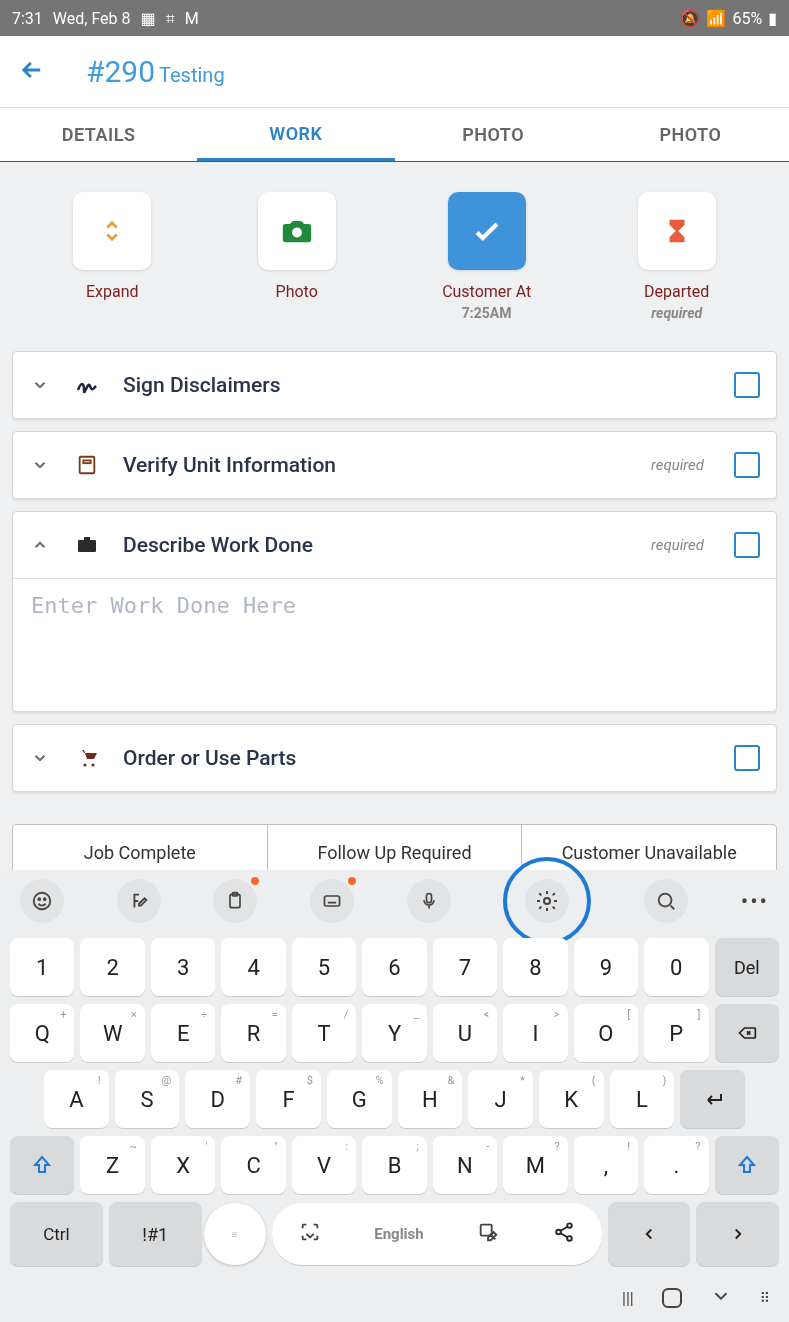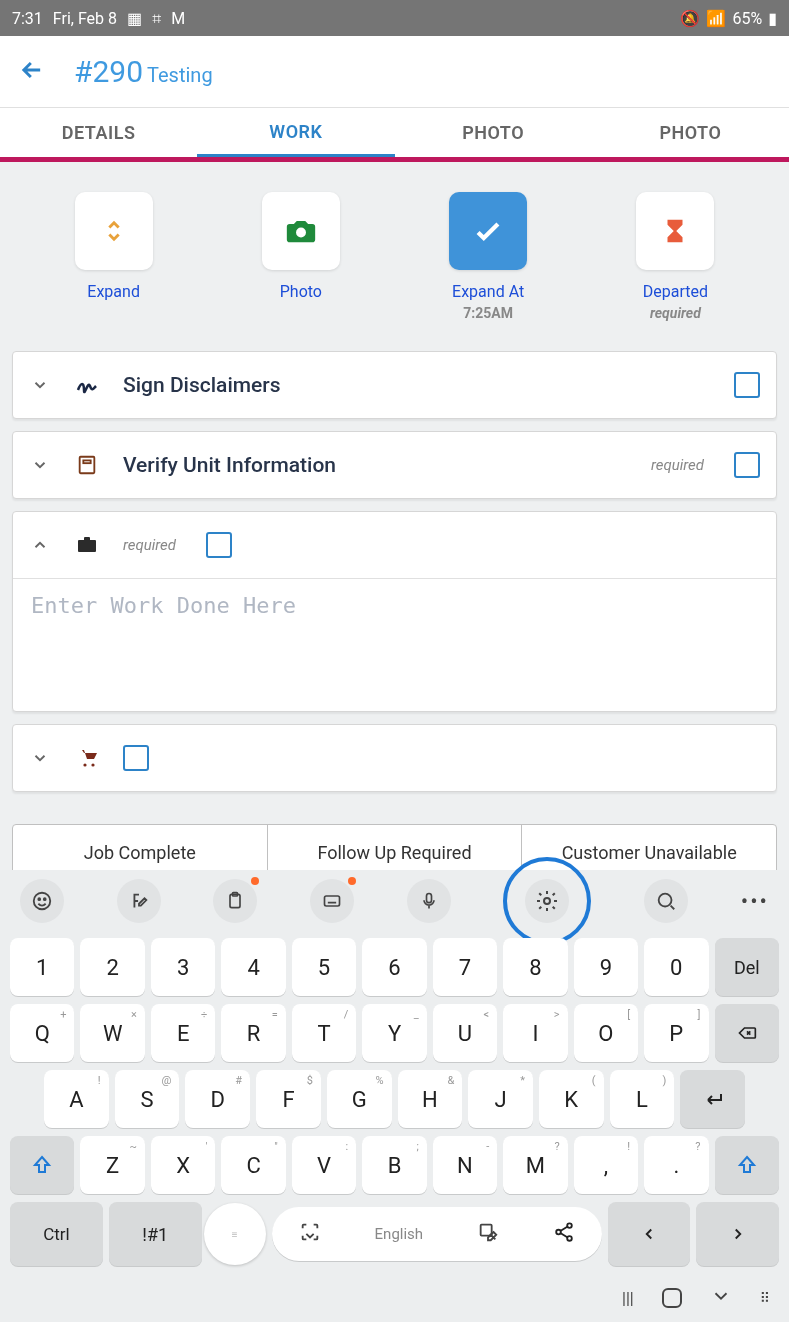--- a/index.html
+++ b/index.html
@@ -1,30 +1,30 @@
 <!DOCTYPE html>
 <html><head>
 <meta charset="utf-8">
 <style>
   * { box-sizing: border-box; margin: 0; padding: 0; }
   html, body { width: 789px; height: 1322px; font-family: -apple-system, Roboto, Arial, sans-serif; background: #eef0f1; overflow: hidden; }
   .statusbar { height: 36px; background: #757575; color: #fff; display: flex; align-items: center; padding: 0 12px; font-size: 16px; }
   .statusbar .left { display: flex; align-items: center; gap: 10px; }
   .statusbar .right { margin-left: auto; display: flex; align-items: center; gap: 6px; }
   .appbar { height: 72px; background: #fff; display: flex; align-items: center; padding: 0 18px; gap: 28px; border-bottom: 1px solid #e0e0e0; }
-  .appbar .title-id { color: #3f9ae0; font-size: 30px; font-weight: 400; }
+  .appbar .title-id { color: #3f9ae0; font-size: 30px; font-weight: 400; margin-left: 12px; }
   .appbar .title-name { color: #3f9ae0; font-size: 20px; }
-  .tabs { height: 54px; background: #fff; display: flex; border-bottom: 5px solid #be185d; }
+  .tabs { height: 54px; background: #fff; display: flex; border-bottom: 1px solid #be185d; }
   .tab { flex: 1; display: flex; align-items: center; justify-content: center; font-size: 18px; font-weight: 600; color: #666; letter-spacing: .5px; cursor: pointer; }
   .tab.active { color: #2d83c8; border-bottom: 3px solid #2d83c8; }
   .actions-row { display: flex; justify-content: space-around; padding: 30px 20px 10px; }
   .action-card { display: flex; flex-direction: column; align-items: center; gap: 12px; }
   .action-btn { width: 78px; height: 78px; background: #fff; border-radius: 10px; box-shadow: 0 1px 3px rgba(0,0,0,.12); display: flex; align-items: center; justify-content: center; }
   .action-btn.blue { background: #3f93d9; }
-  .action-label { color: #1d4ed8; font-size: 16px; }
+  .action-label { color: #7f1d1d; font-size: 16px; }
   .action-sub { color: #888; font-size: 14px; font-weight: bold; }
   .action-sub.req { font-style: italic; }
   .list { padding: 20px 12px 10px; display: flex; flex-direction: column; gap: 12px; }
   .item { background: #fff; border: 1px solid #d6d6d6; border-radius: 4px; box-shadow: 0 2px 2px rgba(0,0,0,.06); }
   .item-head { display: flex; align-items: center; height: 66px; padding: 0 16px; gap: 22px; }
   .item-head .chev { width: 22px; color: #666; display:flex; justify-content:center; }
   .item-head .icon { width: 28px; display:flex; justify-content:center; }
   .item-head .text { flex: 1; color: #28344a; font-size: 21px; font-weight: 500; }
   .item-head .req { color: #888; font-style: italic; font-size: 15px; margin-right: 8px; }
   .checkbox { width: 26px; height: 26px; border: 2.5px solid #2d83c8; border-radius: 3px; }
@@ -42,31 +42,31 @@
   .kb-highlight .kb-tbtn { background: #e1e3e4; }
   .dot { position:absolute; top:-2px; right:-2px; width:8px; height:8px; background:#ff6a2b; border-radius:50%; }
   .kb-rows { padding: 6px 10px 8px; display:flex; flex-direction:column; gap:8px; }
   .kb-row { display: flex; gap: 6px; }
   .key { flex: 1; height: 58px; background: #fff; border-radius: 8px; box-shadow: 0 1px 0 rgba(0,0,0,.15); display: flex; align-items: center; justify-content: center; font-size: 22px; color: #222; position: relative; }
   .key.fn { background: #d8dadb; }
   .key .sup { position: absolute; top: 4px; right: 8px; font-size: 11px; color: #999; }
   .key.shift svg, .key.enter svg { width: 24px; height: 24px; }
   .space-row { display:flex; gap:6px; align-items:center; }
   .space-row .key { height: 64px; }
-  .space-row .spacer { flex: 3.2; background: #fff; border-radius: 30px; height: 54px; box-shadow: 0 1px 0 rgba(0,0,0,.15); display:flex; align-items:center; justify-content:space-around; color:#888; }
+  .space-row .spacer { flex: 3.2; background: #fff; border-radius: 30px; height: 62px; box-shadow: 0 1px 0 rgba(0,0,0,.15); display:flex; align-items:center; justify-content:space-around; color:#888;font-weight:bold; }
   .clipcircle { width:62px; height:62px; border-radius:50%; background:#fff; box-shadow:0 1px 3px rgba(0,0,0,.2); margin-left:-4px; display:flex; align-items:center; justify-content:center; font-size:10px; color:#bbb; overflow:hidden;}
   .navbar { height: 48px; display:flex; align-items:center; justify-content:flex-end; gap: 28px; padding-right: 20px; color:#444; }
 </style>
 </head>
 <body>
 
 <div class="statusbar">
   <div class="left">
     <span>7:31</span>
-    <span>Fri, Feb 8</span>
+    <span>Wed, Feb 8</span>
     <span>▦</span>
     <span>⌗</span>
     <span>M</span>
   </div>
   <div class="right">
     <span>🔕</span>
     <span>📶</span>
     <span>65%</span>
     <span>▮</span>
   </div>
@@ -108,21 +108,21 @@
         </svg>
     </div>
     <span class="action-label">Photo</span>
   </div>
   <div class="action-card">
     <div class="action-btn blue">
       <svg width="34" height="34" viewBox="0 0 24 24" fill="none" stroke="#fff" stroke-width="3">
           <path d="M5 13l4 4L19 7"></path>
         </svg>
     </div>
-    <span class="action-label">Expand At</span>
+    <span class="action-label">Customer At</span>
     <span class="action-sub" style="margin-top:-8px;">7:25AM</span>
   </div>
   <div class="action-card">
     <div class="action-btn">
       <svg width="30" height="30" viewBox="0 0 24 24" fill="#e85c3b">
           <path d="M6 3h12v4l-5 5 5 5v4H6v-4l5-5-5-5z"></path>
         </svg>
     </div>
     <span class="action-label">Departed</span>
     <span class="action-sub req" style="margin-top:-8px;">required</span>
@@ -172,20 +172,21 @@
       <span class="chev">
           <svg width="18" height="18" viewBox="0 0 24 24" fill="none" stroke="currentColor" stroke-width="2.5">
             <path d="M6 15l6-6 6 6"></path>
           </svg>
         </span>
       <span class="icon">
           <svg width="24" height="24" viewBox="0 0 24 24" fill="#2b2b2b">
             <path d="M10 4h4a1 1 0 011 1v2h5a1 1 0 011 1v10a1 1 0 01-1 1H4a1 1 0 01-1-1V8a1 1 0 011-1h5V5a1 1 0 011-1z"></path>
           </svg>
         </span>
+      <span class="text">Describe Work Done</span>
       <span class="req">required</span>
       <span class="checkbox"></span>
     </div>
     <div class="item-body">
       <textarea placeholder="Enter Work Done Here" style=""></textarea>
     </div>
   </div>
 
   <div class="item">
     <div class="item-head">
@@ -194,20 +195,21 @@
             <path d="M6 9l6 6 6-6"></path>
           </svg>
         </span>
       <span class="icon">
           <svg width="24" height="24" viewBox="0 0 24 24" fill="#7a2a1a">
             <path d="M7 4h2l3 9h7l3-6H9"></path>
             <circle cx="10" cy="19" r="1.6"></circle>
             <circle cx="18" cy="19" r="1.6"></circle>
           </svg>
         </span>
+      <span class="text">Order or Use Parts</span>
       <span class="checkbox"></span>
     </div>
   </div>
 
 </div>
 
 <div class="footer-buttons">
   <div class="footer-btn">Job Complete</div>
   <div class="footer-btn">Follow Up Required</div>
   <div class="footer-btn">Customer Unavailable</div>

